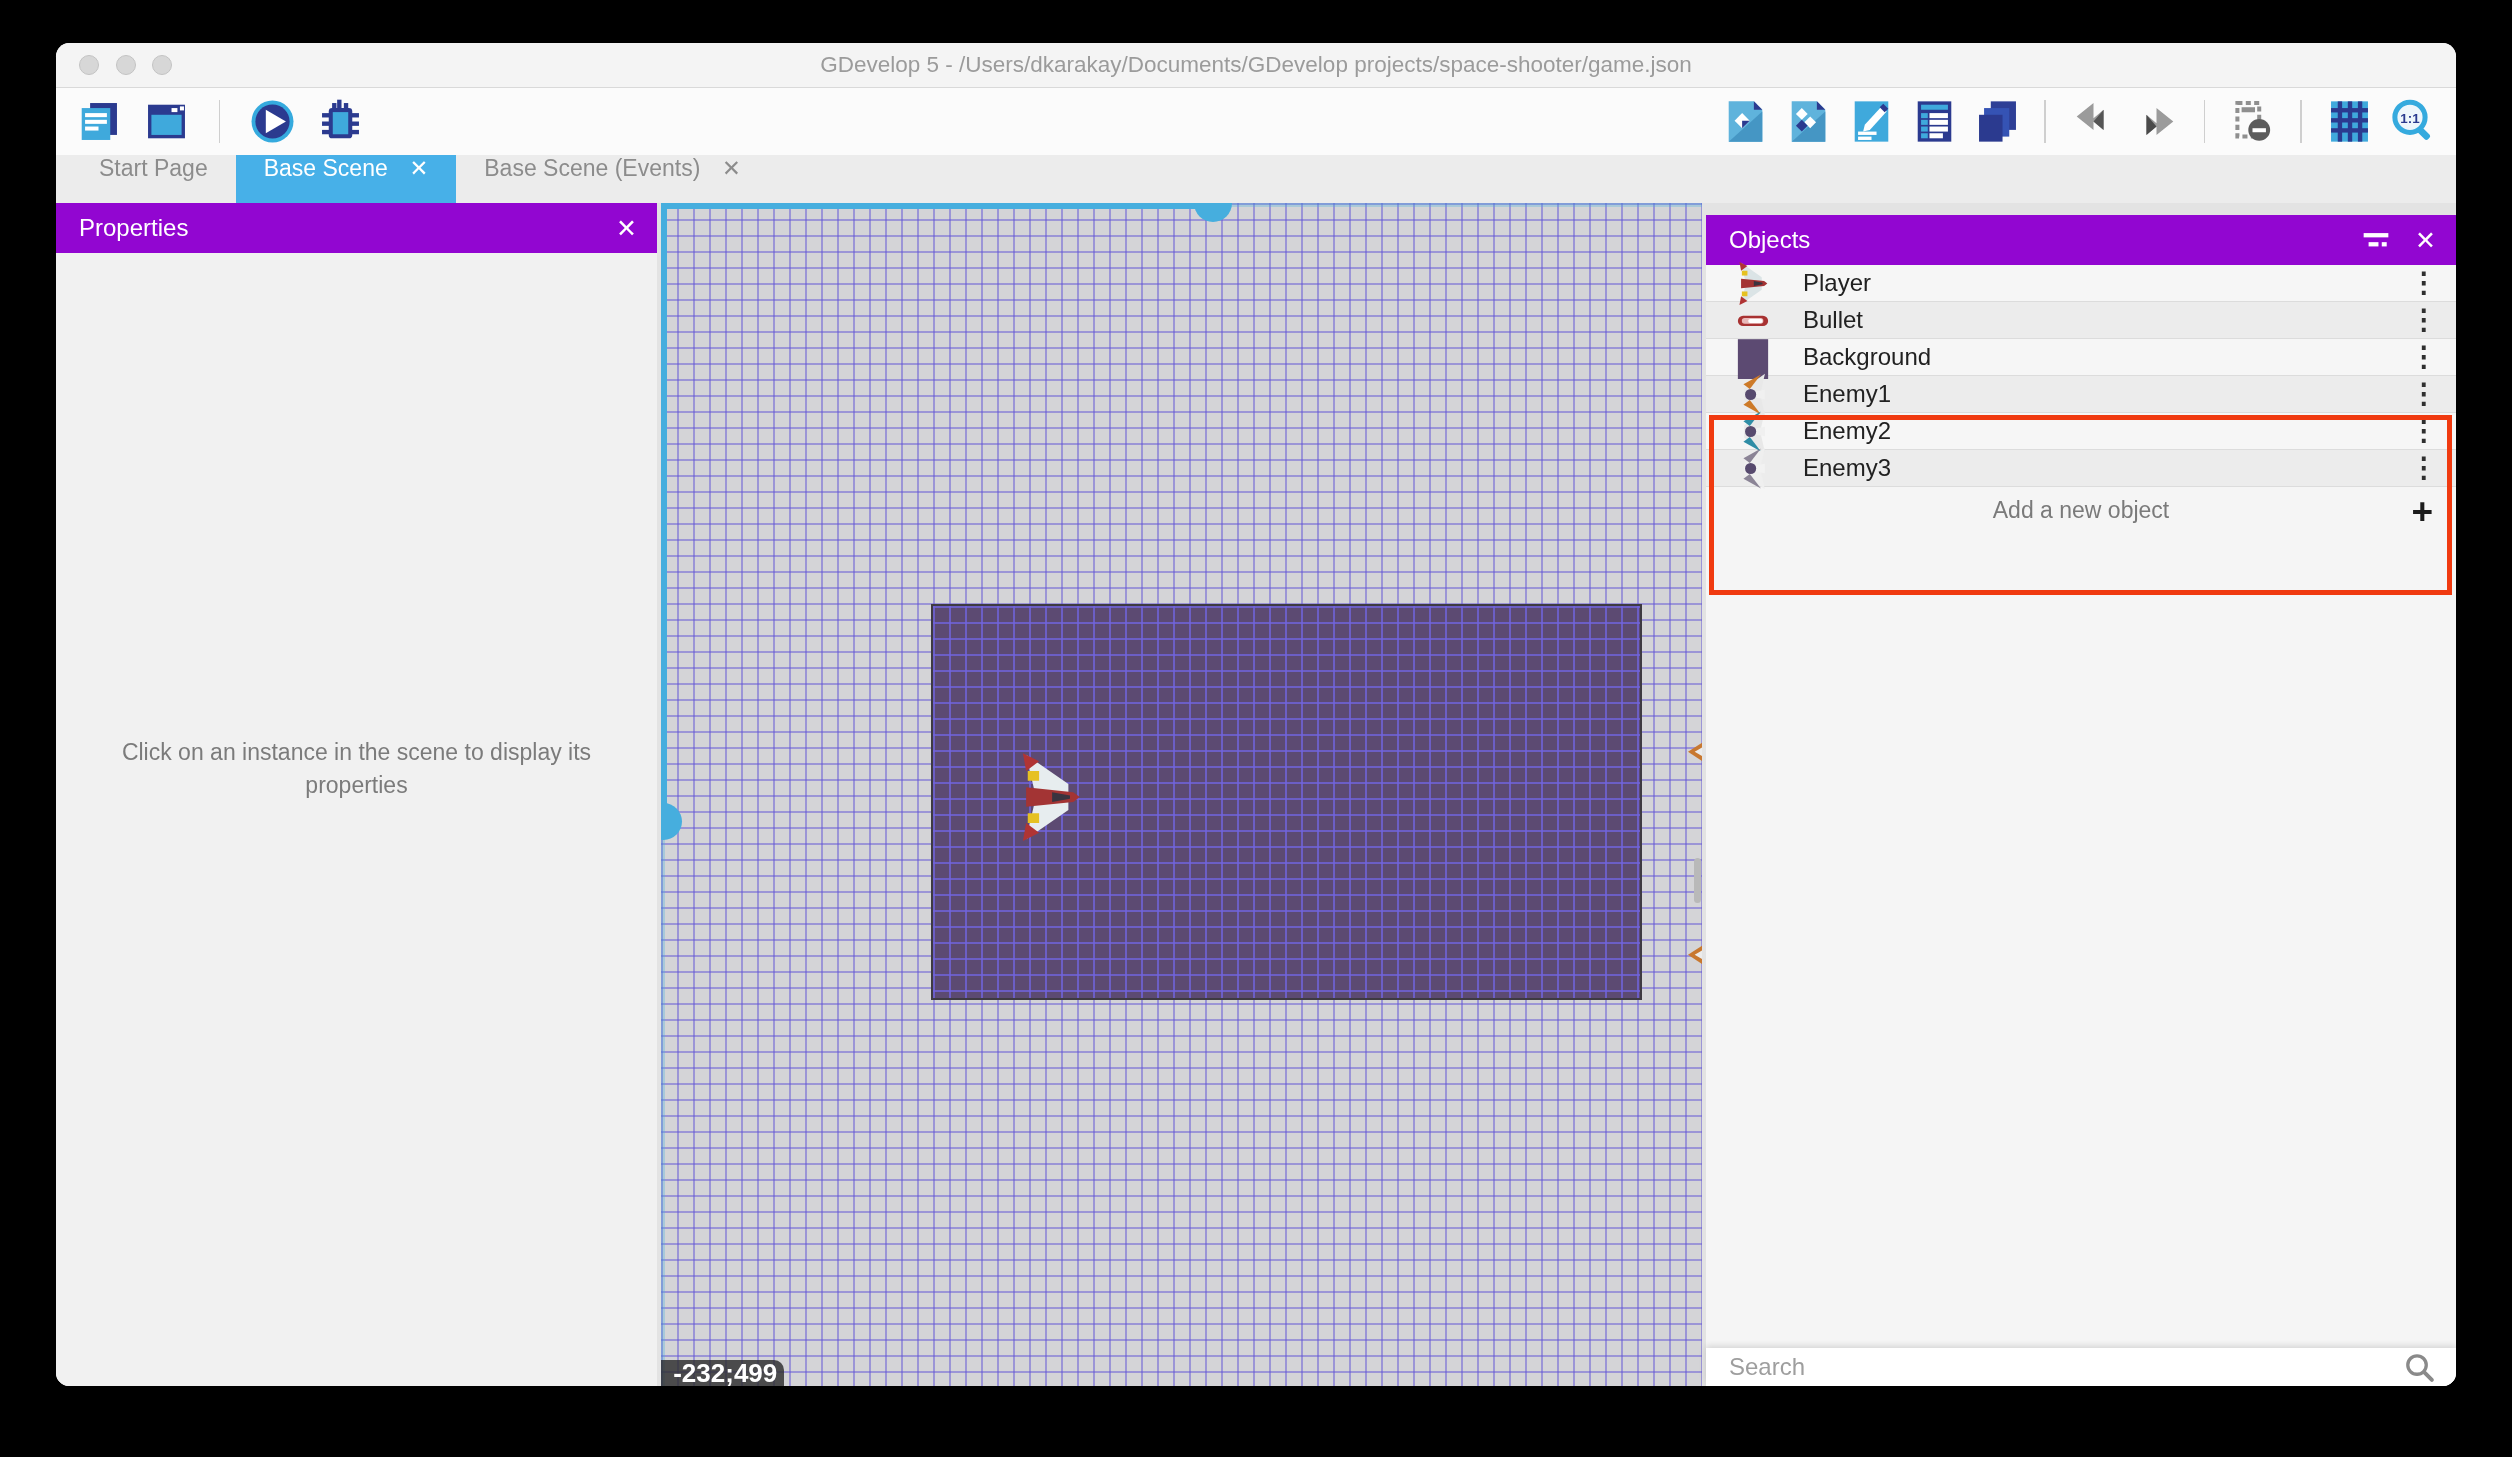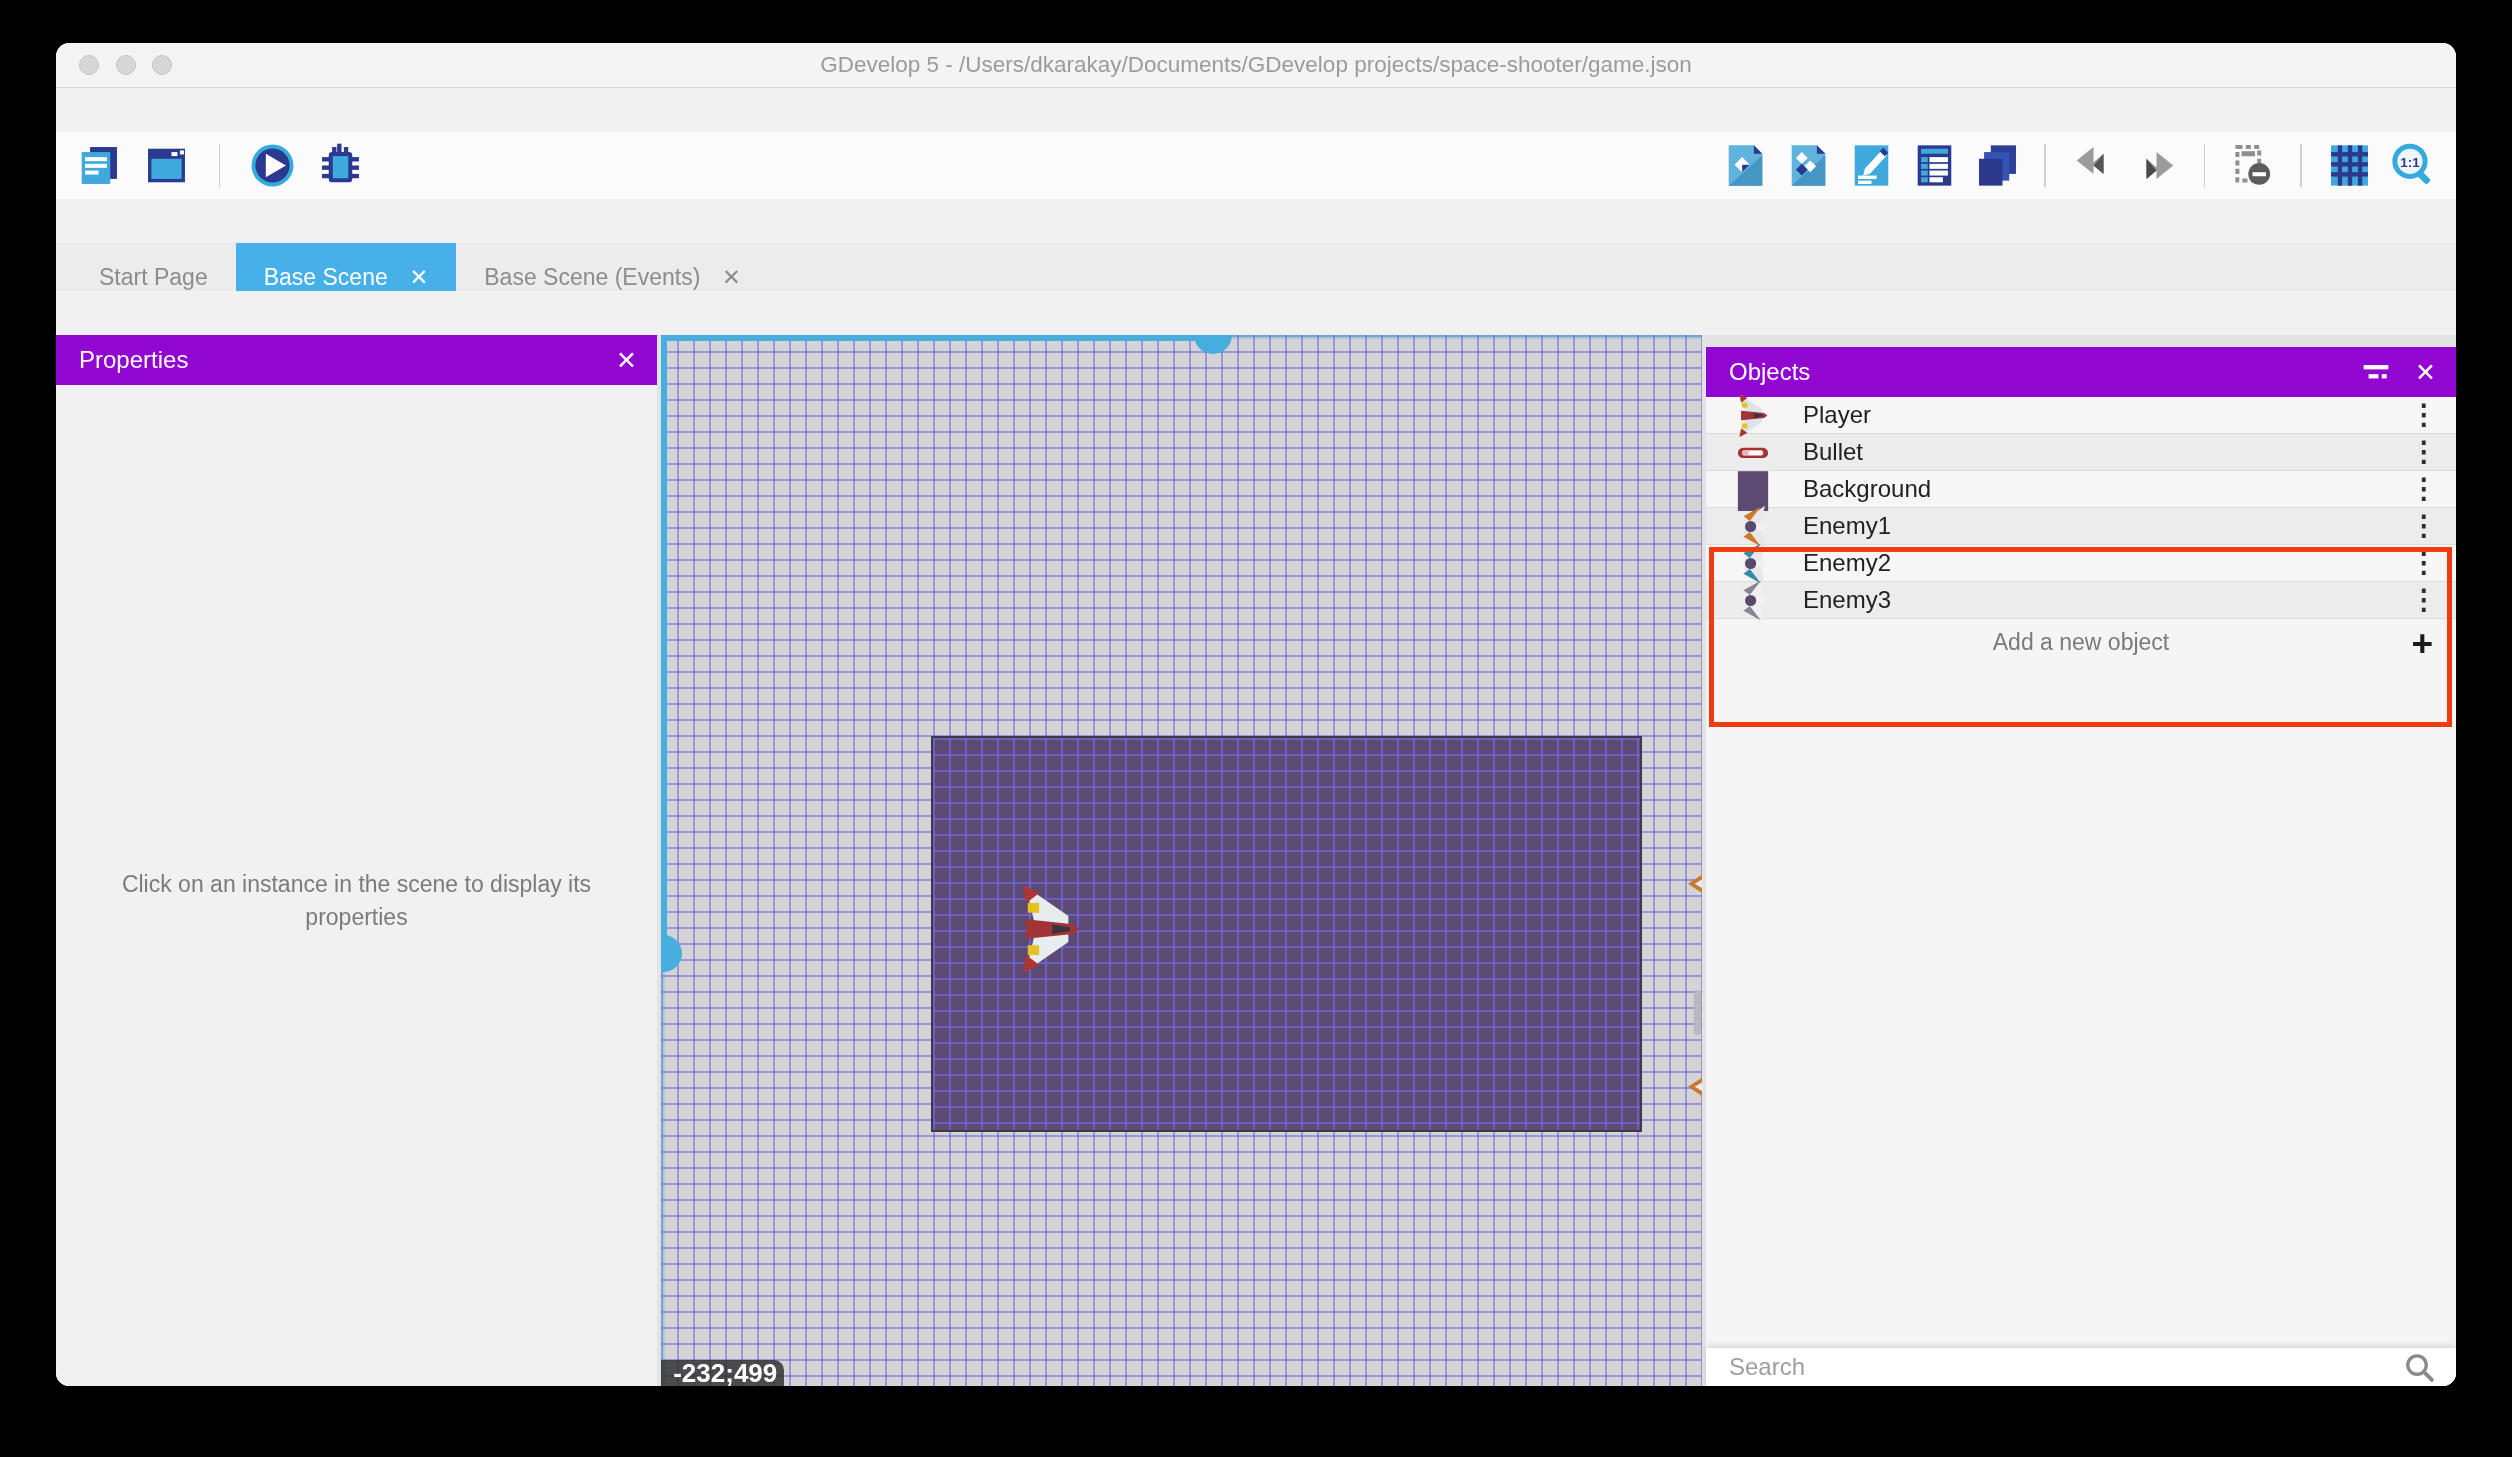--- a/index.html
+++ b/index.html
@@ -7,37 +7,37 @@
     --header-purple:#9206d1;
     --annotation-red:#f03a10;
     --canvas-bg:#d4d4d7;
     --grid-line:rgba(99,86,214,.50);
     --scene-purple:#5c4a72;
     --scene-grid-line:rgba(113,100,224,.75);
     --selection-blue:#46aede;
   }
   *{box-sizing:border-box;margin:0;padding:0;}
   html,body{width:2512px;height:1458px;background:#000;font-family:"Liberation Sans",sans-serif;overflow:hidden;}
-  .window{position:absolute;left:56px;top:43px;width:2400px;height:1343px;background:#f1f1f1;border-radius:13.3px;overflow:hidden;display:flex;flex-direction:column;gap:44px;}
+  .window{position:absolute;left:56px;top:43px;width:2400px;height:1343px;background:#f1f1f1;border-radius:13.3px;overflow:hidden;display:flex;flex-direction:column;}
   
   .titlebar{height:45px;background:#f4f4f4;border-bottom:1.7px solid #d9d9d9;position:relative;display:flex;align-items:center;justify-content:center;flex:none;}
   .lights{position:absolute;left:23px;top:0;height:100%;display:flex;align-items:center;gap:16.7px;}
   .light{width:20px;height:20px;border-radius:50%;background:#d7d7d7;border:0.8px solid #c3c3c3;}
   .win-title{font-size:22.5px;color:#9b9b9b;}
   
   .toolbar{height:67px;background:#fbfbfb;display:flex;align-items:center;flex:none;}
   .tgroup{display:flex;align-items:center;gap:20px;}
   .tgroup.left{margin-left:18.3px;}
   .tgroup.right{margin-left:auto;margin-right:20px;gap:15px;align-items:center;}
   .tbtn{width:48px;height:48px;display:flex;align-items:center;justify-content:center;}
   .tbtn svg{width:47px;height:47px;}
   .tsep{width:1.7px;height:43px;background:#cfcfcf;margin:0 8.3px;}
   
   .tabbar{height:48px;background:#ececec;display:flex;align-items:stretch;flex:none;}
-  .tab{display:flex;align-items:flex-end;gap:21.7px;padding:0 28px;font-size:23px;color:#8c8c8c;}
+  .tab{display:flex;align-items:flex-start;gap:21.7px;padding:0 28px;font-size:23px;color:#8c8c8c;}
   .tab.first{margin-left:15px;}
   .tab.active{background:var(--accent-blue);color:#fff;}
   .tab .x{font-size:22.5px;color:#8c8c8c;}
   .tab.active .x{color:#fff;}
   
   .main{flex:1;display:flex;background:#e3e3e3;gap:4.2px;min-height:0;}
   .panel-header{height:50px;background:var(--header-purple);display:flex;align-items:center;flex:none;}
   .panel-header .ph-title{color:#fff;font-size:24px;margin-left:23px;}
   .panel-header .ph-actions{margin-left:auto;margin-right:20px;display:flex;align-items:center;gap:25px;}
   .panel-header .x{color:#fff;font-size:25px;}

